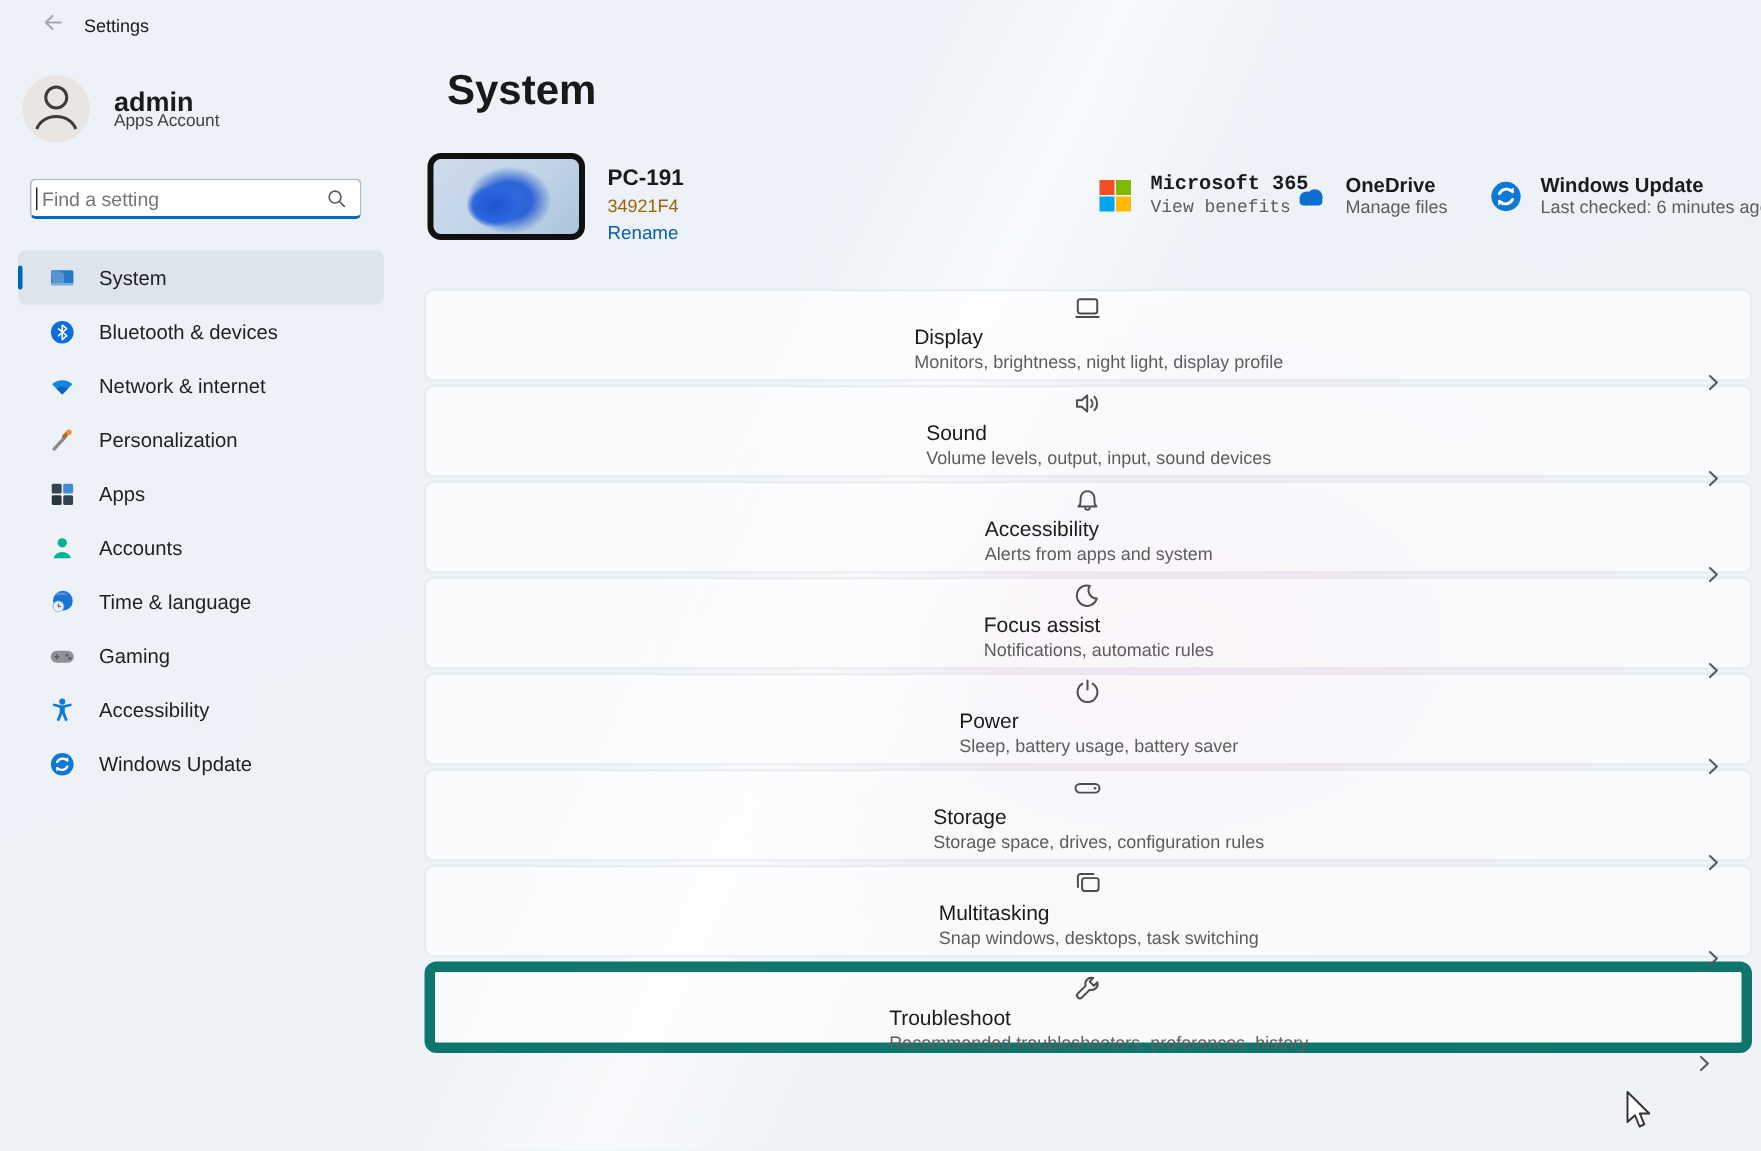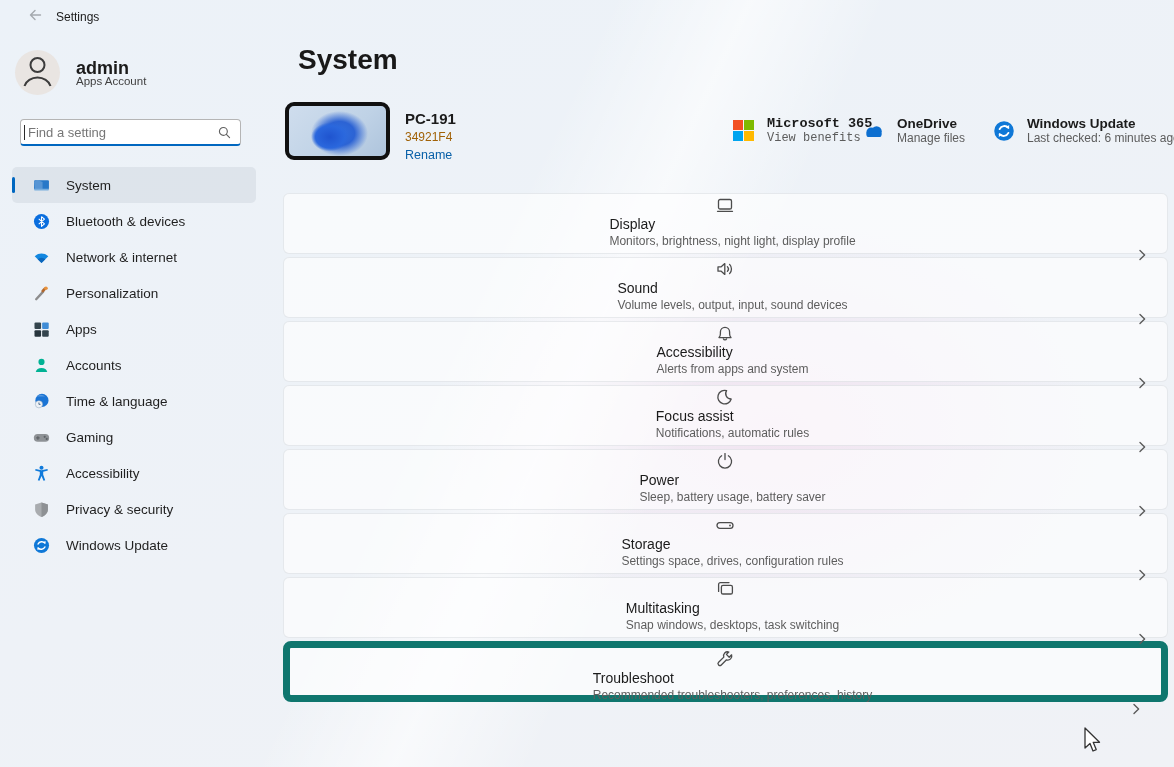--- a/index.html
+++ b/index.html
@@ -205,29 +205,20 @@
         <svg viewBox="0 0 16 16">
           <circle cx="8" cy="2.6" r="1.9" fill="#0f7adb"></circle>
           <path d="M2 5.2 L6.4 6.4 L6.4 9.2 L4.5 14.3 L6.1 14.9 L8 10.3 L9.9 14.9 L11.5 14.3 L9.6 9.2 L9.6 6.4 L14 5.2 L13.6 3.7 L8 5 L2.4 3.7 Z" fill="#0f7adb"></path>
         </svg>
       </span>
       <span class="nav-label">Accessibility</span>
     </div>
     <div class="nav-item">
       <span class="nav-icon">
         <svg viewBox="0 0 16 16">
-          <path d="M8 1.4 L14 3.4 V7.8 C14 11.4 11.4 13.9 8 15.1 C4.6 13.9 2 11.4 2 7.8 V3.4 Z" fill="#a9acaf"></path>
-          <path d="M8 1.4 L14 3.4 V7.8 C14 11.4 11.4 13.9 8 15.1 Z" fill="#8e9194"></path>
-        </svg>
-      </span>
-      <span class="nav-label">Privacy &amp; security</span>
-    </div>
-    <div class="nav-item">
-      <span class="nav-icon">
-        <svg viewBox="0 0 16 16">
           <circle cx="8" cy="8" r="7.1" fill="#0f78d7"></circle>
           <path d="M4.8 6.6 a3.9 3.9 0 0 1 6.4 -0.9" stroke="#ffffff" stroke-width="1.4" fill="none" stroke-linecap="round"></path>
           <path d="M11.8 3.6 L11.6 6.2 L9.2 5.4 Z" fill="#ffffff"></path>
           <path d="M11.2 9.4 a3.9 3.9 0 0 1 -6.4 0.9" stroke="#ffffff" stroke-width="1.4" fill="none" stroke-linecap="round"></path>
           <path d="M4.2 12.4 L4.4 9.8 L6.8 10.6 Z" fill="#ffffff"></path>
         </svg>
       </span>
       <span class="nav-label">Windows Update</span>
     </div>
   </div>
@@ -373,21 +364,21 @@
     </div>
     <div class="settings-row">
       <span class="row-icon">
         <svg viewBox="0 0 22 22">
           <rect x="3" y="8.6" width="16" height="5.8" rx="2.9" fill="none" stroke="#4c4c4c" stroke-width="1.3"></rect>
           <circle cx="16" cy="11.5" r="0.9" fill="#4c4c4c"></circle>
         </svg>
       </span>
       <span class="row-texts">
         <div class="row-title">Storage</div>
-        <div class="row-sub">Settings space, drives, configuration rules</div>
+        <div class="row-sub">Storage space, drives, configuration rules</div>
       </span>
       <span class="row-chevron">
         <svg viewBox="0 0 14 14">
           <path d="M5 2.6 L9.6 7 L5 11.4" fill="none" stroke="#5a5a5a" stroke-width="1.4" stroke-linecap="round" stroke-linejoin="round"></path>
         </svg>
       </span>
     </div>
     <div class="settings-row">
       <span class="row-icon">
         <svg viewBox="0 0 22 22">

